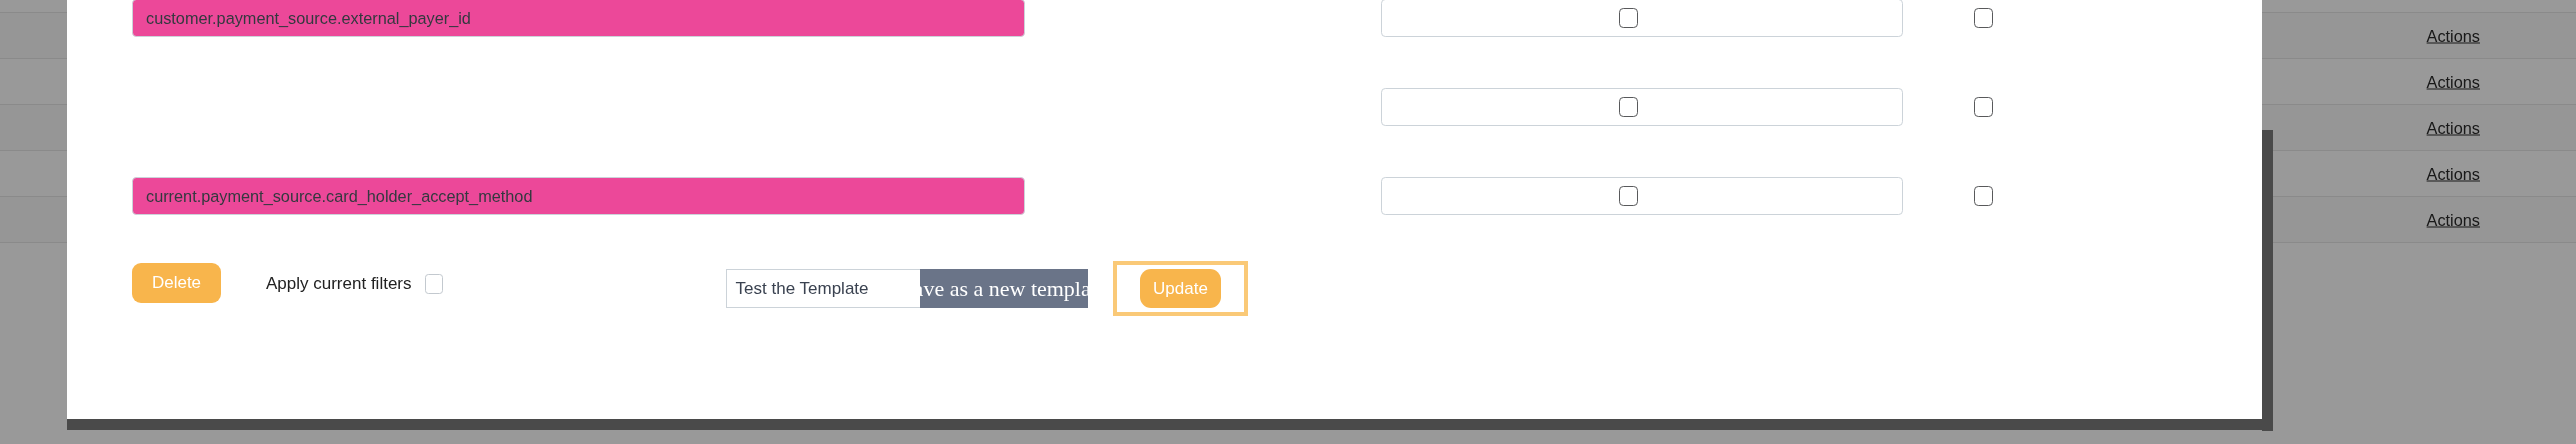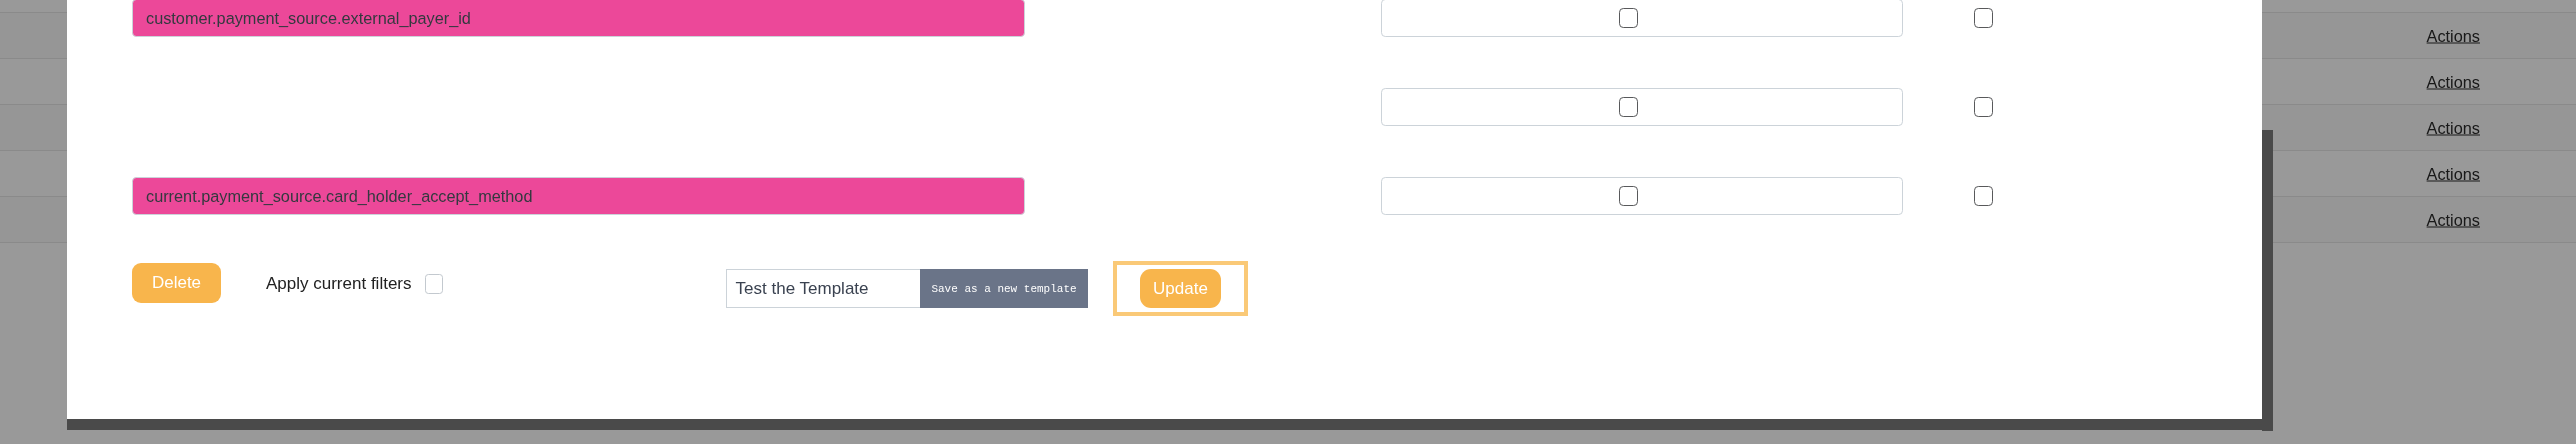--- a/index.html
+++ b/index.html
@@ -210,22 +210,22 @@
 
   #save-new-template-button {
     position: absolute;
     left: 788px;
     top: 6px;
     width: 168px;
     height: 39px;
     background: #6a7488;
     border: none;
     color: #ffffff;
-    font-size: 11px;
-    font-family: Liberation Mono, monospace;
+    font-size: 22px;
+    font-family: Liberation Serif, serif;
     display: flex;
     align-items: center;
     justify-content: center;
     white-space: nowrap;
     cursor: pointer;
   }
 
   #update-highlight {
     position: absolute;
     left: 981px;

